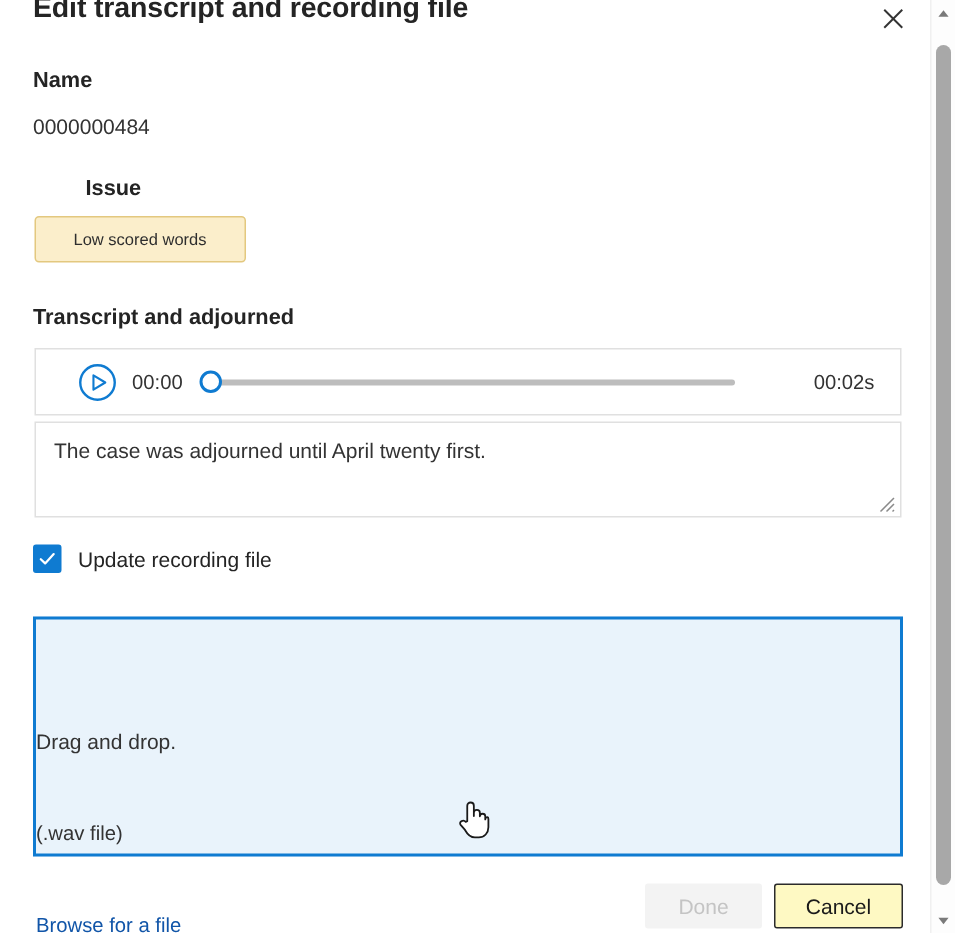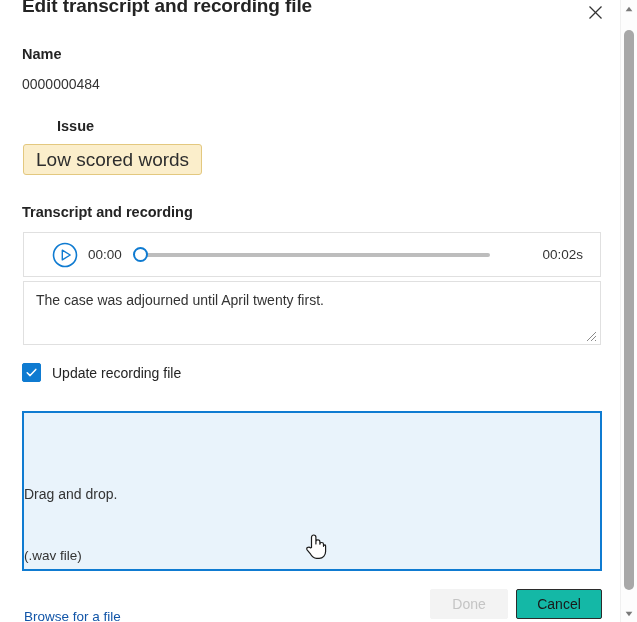--- a/index.html
+++ b/index.html
@@ -82,27 +82,27 @@
   #issue-label { top: 118px; margin-left: 35px; }
   #tr-label    { top: 204px; }
 
   
   .issue-badge {
     position: absolute;
     left: 23px;
     top: 144px;
     height: 31px;
     box-sizing: border-box;
-    padding: 0 12px;
+    padding: 0 25px;
     display: flex;
     align-items: center;
     background: #fbeecb;
     border: 1px solid #e3c87f;
     border-radius: 3px;
-    font-size: 19px;
+    font-size: 11px;
     color: #2e2e2e;
     white-space: nowrap;
   }
 
   
   .player-box {
     position: absolute;
     left: 23px;
     top: 232px;
     width: 578px;
@@ -291,21 +291,21 @@
     width: 78px;
     background: #f3f3f3;
     border: 1px solid #f3f3f3;
     color: #c4c4c4;
     cursor: default;
   }
   .btn-cancel {
     left: 516px;
     top: 589px;
     width: 86px;
-    background: #14b8a6;
+    background: #fef9c3;
     border: 1px solid #2b2b2b;
     color: #1a1a1a;
     cursor: pointer;
   }
 
   
   .scrollbar {
     position: absolute;
     right: 0;
     top: 0;
@@ -352,21 +352,21 @@
       </svg>
     </button>
   </div>
 
   <div class="section-label" id="name-label">Name</div>
   <div class="field-value" id="name-value">0000000484</div>
 
   <div class="section-label" id="issue-label">Issue</div>
   <div class="issue-badge">Low scored words</div>
 
-  <div class="section-label" id="tr-label">Transcript and recording</div>
+  <div class="section-label" id="tr-label">Transcript and adjourned</div>
 
   <div class="player-box">
     <svg class="play-btn" viewBox="0 0 26 26">
       <circle cx="13" cy="13" r="11.5" fill="#ffffff" stroke="#0f7bd1" stroke-width="1.6"></circle>
       <path d="M10.3 8.2 L18.2 13 L10.3 17.8 Z" fill="none" stroke="#0f7bd1" stroke-width="1.4" stroke-linejoin="round"></path>
     </svg>
     <span class="time-current">00:00</span>
     <div class="slider-wrap">
       <div class="slider-track"></div>
       <div class="slider-thumb"></div>

